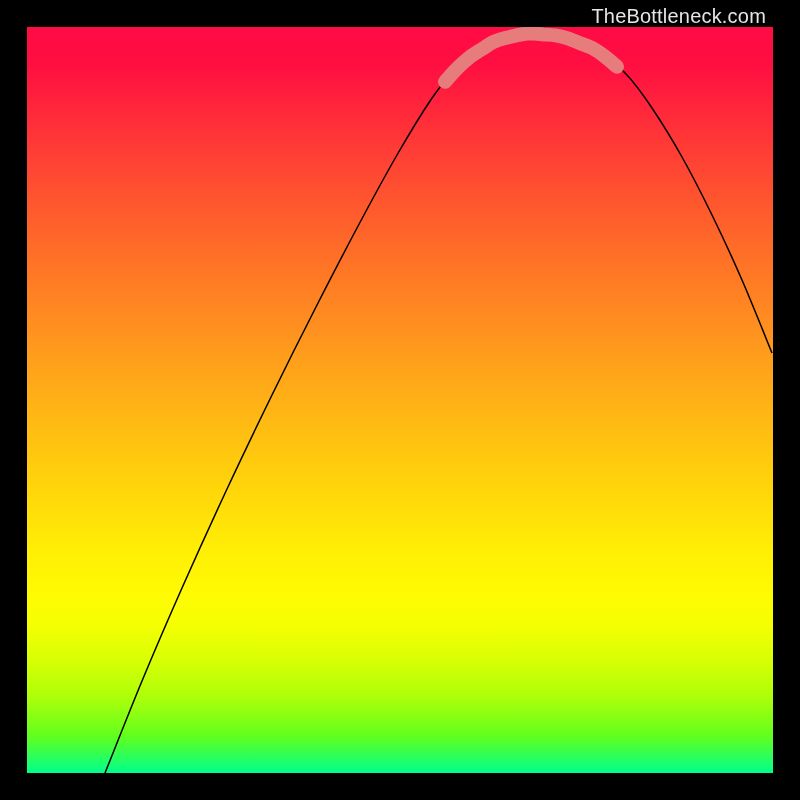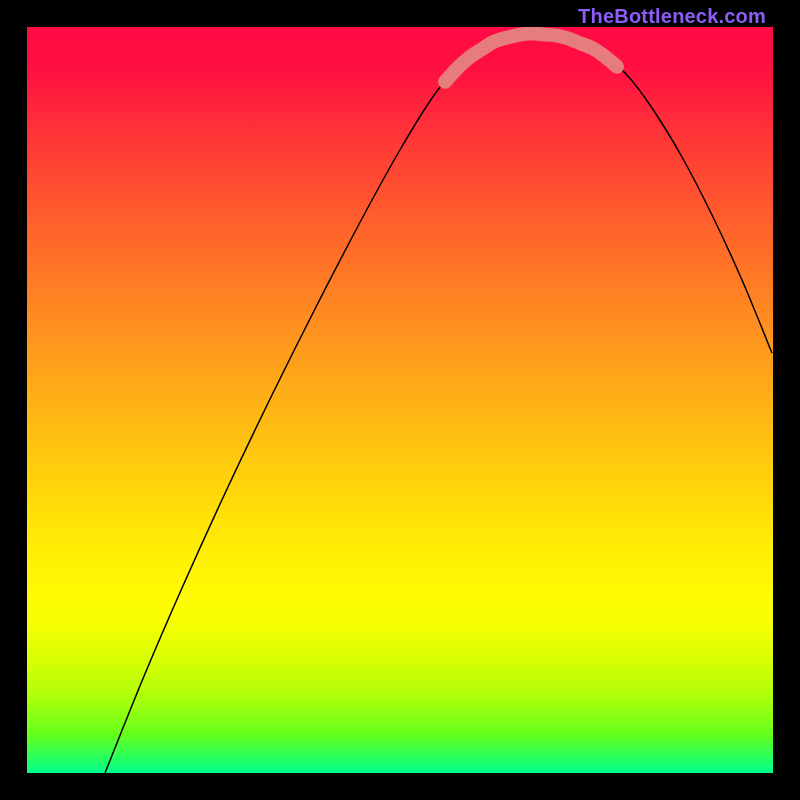--- a/index.html
+++ b/index.html
@@ -33,22 +33,22 @@
       #62ff1d 95%,
       #00ff8c 100%
     );
   }
   .watermark {
     position: absolute;
     top: 5px;
     right: 34px;
     font-family: Arial, Helvetica, sans-serif;
     font-size: 20px;
-    font-weight: bold;
-    color: #8b5cf6;
+    font-weight: normal;
+    color: #e5e5e5;
     letter-spacing: 0.2px;
   }
   svg.overlay {
     position: absolute;
     left: 0; top: 0;
     width: 746px; height: 746px;
   }
   .curve {
     fill: none;
     stroke: #000;

